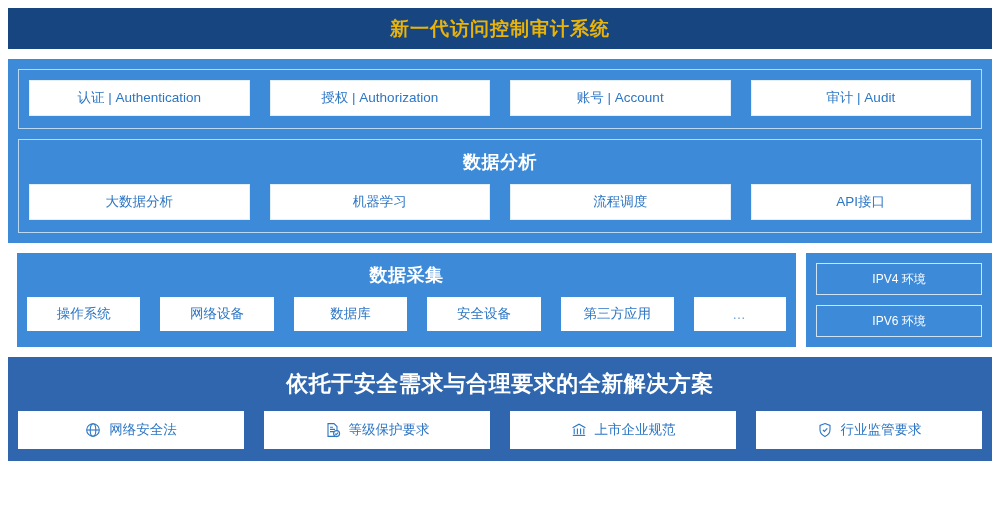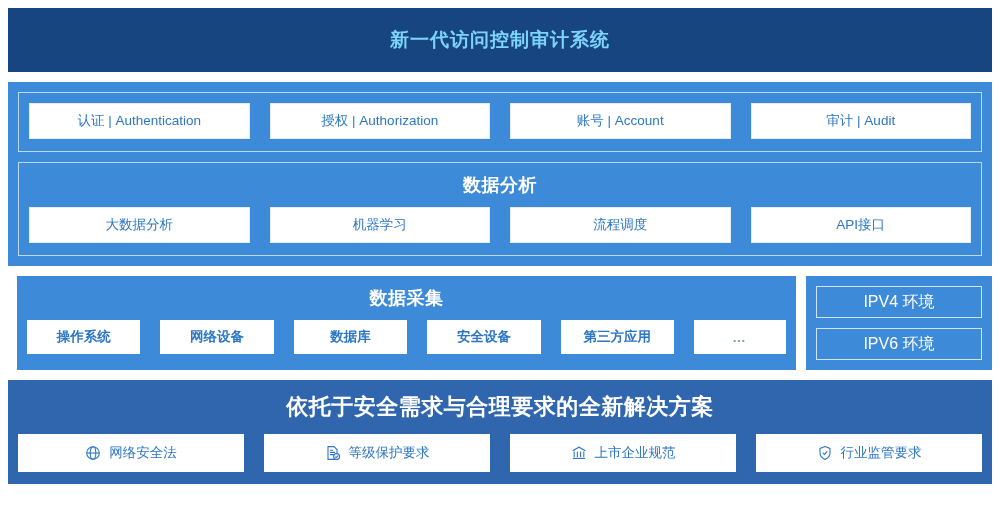--- a/index.html
+++ b/index.html
@@ -16,26 +16,26 @@
   .page {
     position: relative;
     width: 1000px;
     height: 529px;
     box-sizing: border-box;
     padding: 8px 8px 0 8px;
   }
 
   
   .title-bar {
-    height: 64px;
+    height: 41px;
     background: #17457f;
     display: flex;
     align-items: center;
     justify-content: center;
-    color: #7dd3fc;
+    color: #eab308;
     font-size: 19px;
     font-weight: bold;
     letter-spacing: 1px;
   }
 
   
   .section-one {
     margin-top: 10px;
     background: #3d8ad9;
     padding: 10px;
@@ -101,27 +101,26 @@
     gap: 10px;
   }
   .env-chip {
     height: 30px;
     background: transparent;
     border: 1px solid #cfe4f7;
     display: flex;
     align-items: center;
     justify-content: center;
     color: #ffffff;
-    font-size: 16px;
+    font-size: 12px;
   }
   .collect-chip {
     background: #ffffff;
     border: none;
     color: #2c76c4;
-    font-weight: bold;
   }
   .chip.ellipsis {
     flex: 0 0 92px;
     letter-spacing: 2px;
     color: #6f9fd0;
   }
 
   
   .section-three {
     margin-top: 10px;

